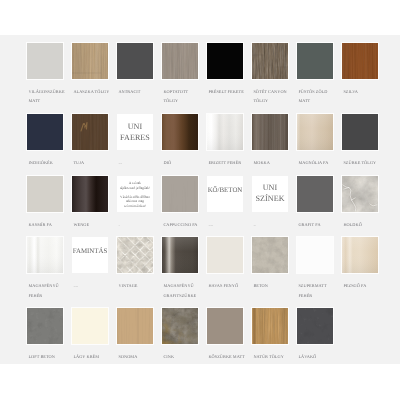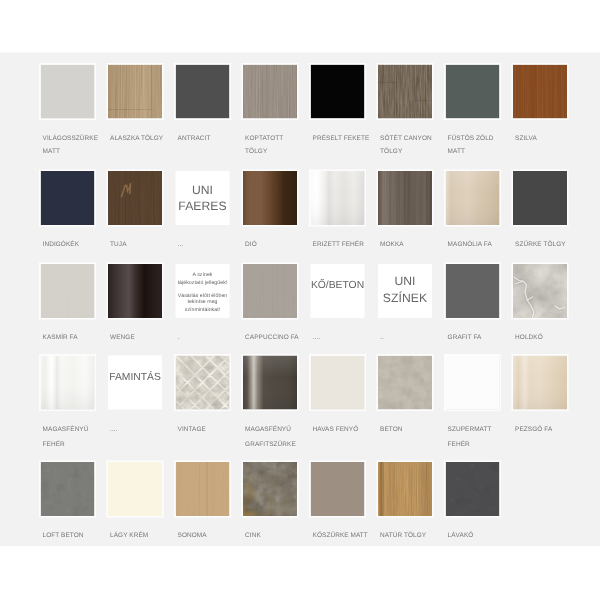--- a/index.html
+++ b/index.html
@@ -3,21 +3,21 @@
 <meta charset="utf-8">
 <title>Színek</title>
 <style>
   html,body{margin:0;padding:0;}
   body{width:400px;height:400px;background:#ffffff;
        font-family:"Liberation Sans",sans-serif;-webkit-font-smoothing:antialiased;text-rendering:geometricPrecision;}
   #page{opacity:0.9999;position:relative;width:400px;height:400px;overflow:hidden;background:#ffffff;}
   #band{position:absolute;left:0;top:35px;width:400px;height:329px;background:#f2f2f2;}
   #grid{position:absolute;left:27px;top:42.5px;width:373px;}
   .row{display:flex;position:absolute;left:0;}
-  .cell{width:45px;box-sizing:border-box;}
+  .cell{width:45px;box-sizing:border-box;font-family:Liberation Serif, serif;}
   .sw{position:relative;width:36px;height:36px;box-sizing:border-box;overflow:hidden;
       box-shadow:0 0 0 1px #fdfdfd;}
   .sw svg{display:block;}
   .lab{font-size:4.3px;letter-spacing:.05px;color:#76767a;
        margin-top:8.4px;margin-left:1.4px;line-height:9.2px;white-space:pre-line;}
   .card{width:36px;height:36px;background:#fff;display:flex;
         align-items:center;justify-content:center;text-align:center;}
   .card span{color:#656565;white-space:pre-line;display:block;position:relative;top:1px;}
   .c-big{font-size:8.1px;line-height:10.6px;letter-spacing:.05px;}
   .c-mid{font-size:6.9px;line-height:8px;letter-spacing:0px;}

